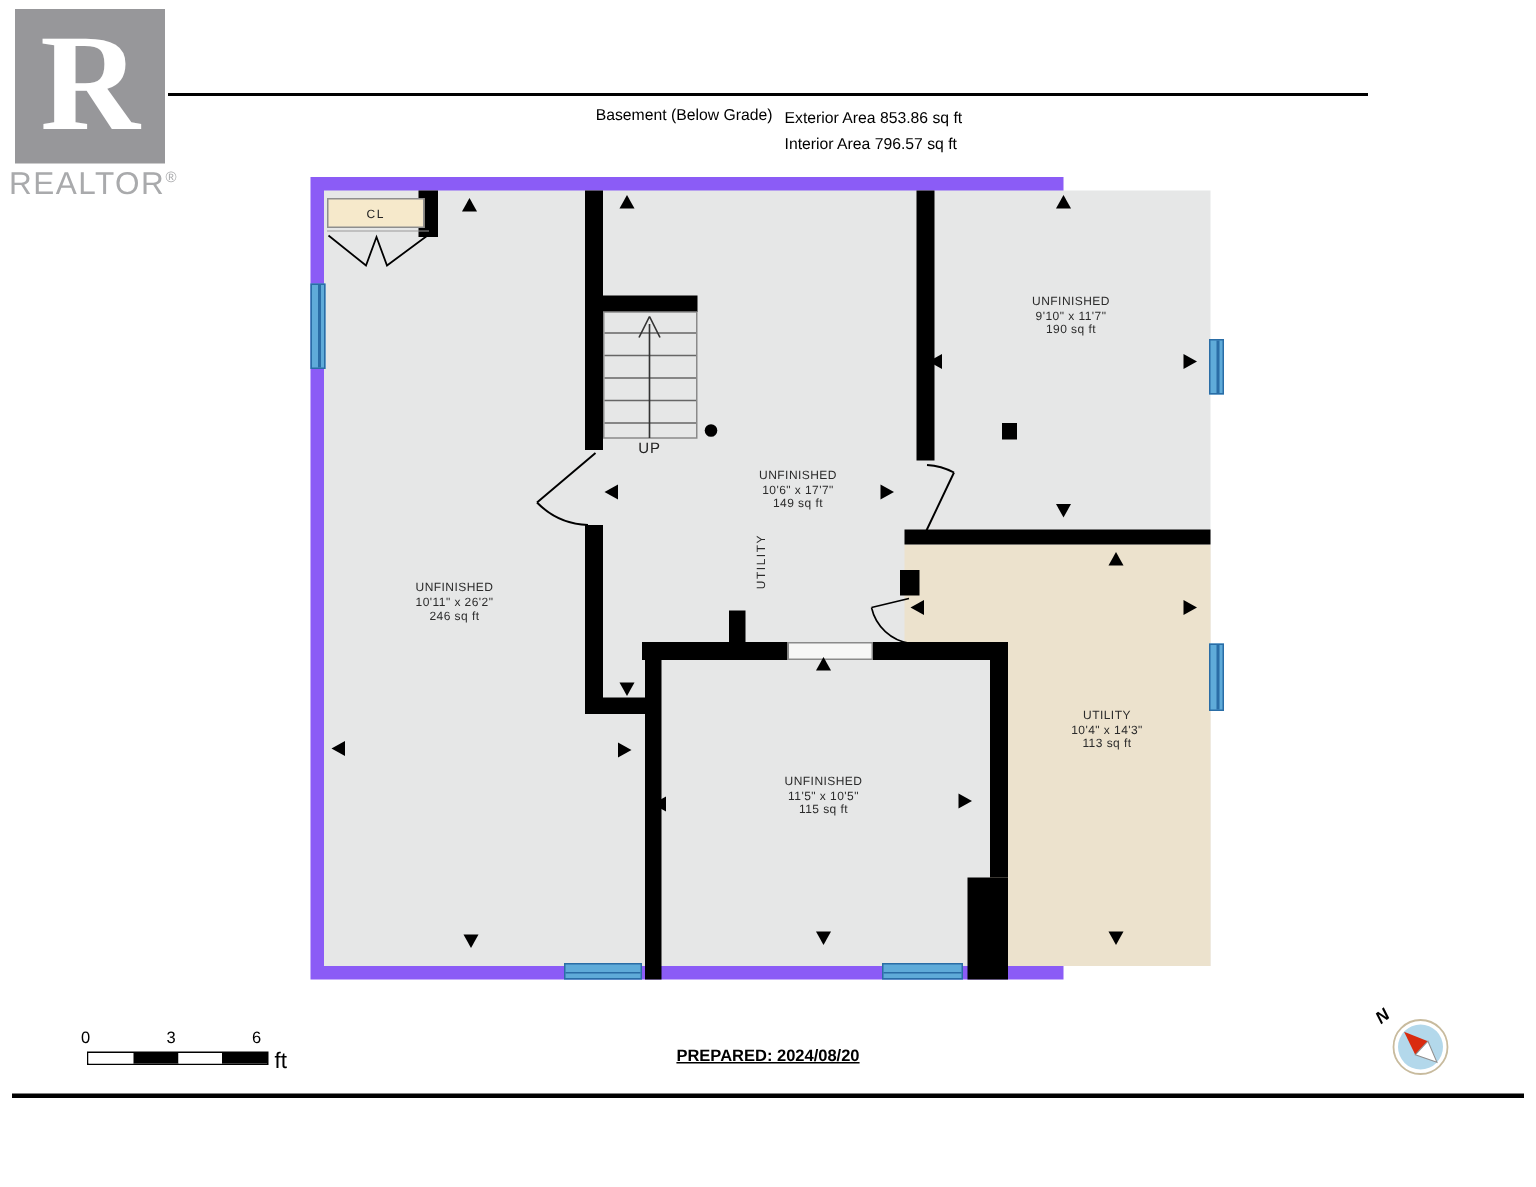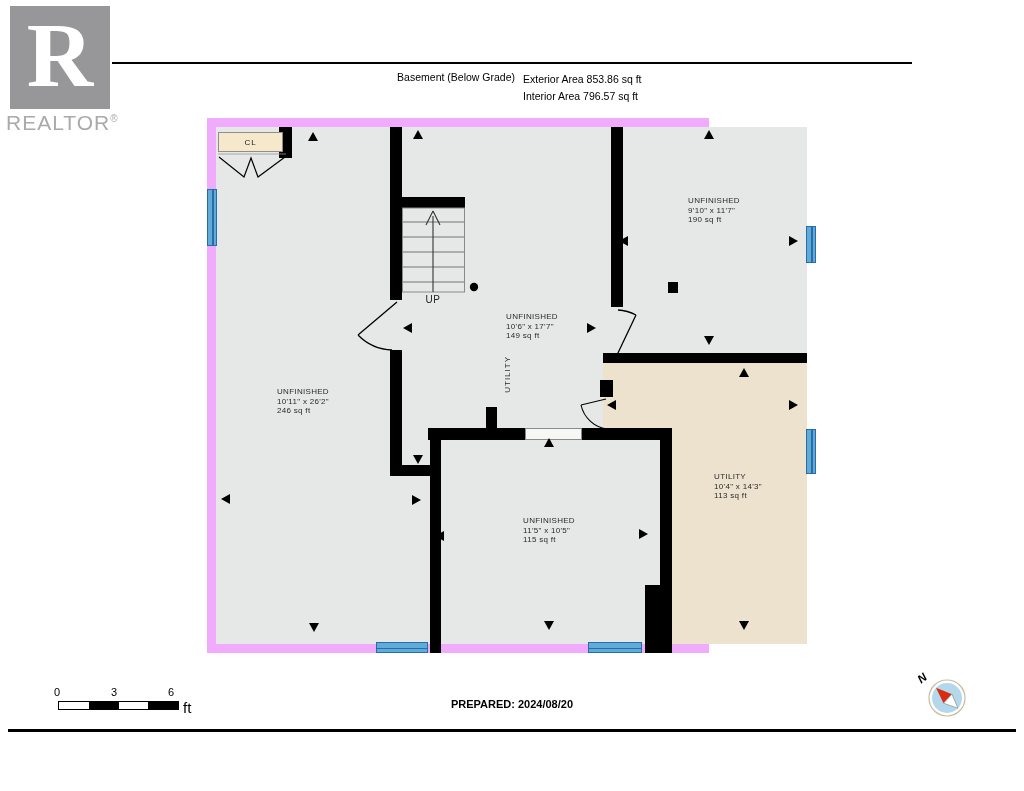--- a/index.html
+++ b/index.html
@@ -12,54 +12,54 @@
           font-family:"Liberation Serif",serif;font-weight:bold;font-size:92px;color:#ffffff;line-height:1;}
   .logo-word{position:absolute;left:6px;top:111px;font-size:21px;color:#a9aaac;letter-spacing:1px;}
   .logo-word sup{font-size:10px;}
   .page-title{position:absolute;left:0;right:0;top:33px;margin:0;text-align:center;
               font-size:19px;font-weight:bold;letter-spacing:.2px;}
   .title-rule{position:absolute;left:112px;top:62px;width:800px;height:2px;background:#000;}
   .floor-label{position:absolute;right:509px;top:71px;font-size:10.5px;font-weight:normal;}
   .areas{position:absolute;left:523px;top:71px;font-size:10.5px;line-height:16.5px;}
 
   
-  .plan{position:absolute;left:207px;top:118px;width:502px;height:535px;background:#f0abfc;}
+  .plan{position:absolute;left:207px;top:118px;width:502px;height:535px;background:#8b5cf6;}
   .fill{position:absolute;}
   .room-gray{background:#e6e7e7;}
   .beige{background:#ece2cd;}
   .wall{position:absolute;background:#000;}
   .opening{position:absolute;background:#f7f7f6;border:1px solid #8a8a8a;box-sizing:border-box;}
   .win{position:absolute;background:#5fabd9;border:1px solid #2a6da6;box-sizing:border-box;}
   .win-v::after{content:"";position:absolute;left:50%;top:0;bottom:0;width:1.5px;background:#2a6da6;}
   .win-h::after{content:"";position:absolute;top:50%;left:0;right:0;height:1.5px;background:#2a6da6;}
   .closet{position:absolute;left:11px;top:14px;width:65px;height:20px;background:#f6e9cb;
           border:1px solid #8e8e8e;box-sizing:border-box;display:flex;align-items:center;justify-content:center;
           font-size:8px;letter-spacing:1px;color:#222;}
   .plan svg{position:absolute;left:0;top:0;}
 
-  .room-label{position:absolute;transform:translateX(-50%);text-align:left;white-space:nowrap;
+  .room-label{position:absolute;transform:translateX(-50%);text-align:center;white-space:nowrap;
               font-size:8px;line-height:9.5px;color:#2b2b2b;letter-spacing:.3px;}
   .v-label{position:absolute;font-size:8px;color:#2b2b2b;letter-spacing:1px;
            writing-mode:vertical-rl;transform:rotate(180deg);}
   .up-label{position:absolute;transform:translateX(-50%);font-size:10px;color:#222;letter-spacing:.5px;}
 
   .arr{position:absolute;width:0;height:0;border:solid transparent;}
   .arr.up{border-width:0 5px 9px 5px;border-bottom-color:#000;}
   .arr.down{border-width:9px 5px 0 5px;border-top-color:#000;}
   .arr.left{border-width:5px 9px 5px 0;border-right-color:#000;}
   .arr.right{border-width:5px 0 5px 9px;border-left-color:#000;}
 
   
   .tick{position:absolute;font-size:11px;}
   .scalebar{position:absolute;left:58px;top:701px;width:119px;height:7px;border:1px solid #000;
             box-sizing:content-box;display:flex;}
   .scalebar span{height:100%;flex:1;}
   .seg-w{background:#fff;} .seg-b{background:#000;}
   .ft{position:absolute;left:183px;top:699px;font-size:15px;}
-  .prepared{position:absolute;left:0;right:0;top:698px;text-align:center;font-size:11px;font-weight:bold;}
+  .prepared{position:absolute;left:0;right:0;top:698px;text-align:center;font-size:11px;font-weight:bold;text-decoration:underline;}
   .north{position:absolute;left:918px;top:672px;font-size:11.5px;font-style:italic;font-weight:bold;
          transform:rotate(-38deg);}
   .footer-rule{position:absolute;left:8px;top:729px;width:1008px;height:3px;background:#000;}
   .disclaimer{position:absolute;left:38px;top:735px;right:20px;font-size:10px;color:#111;}
 </style>
 </head>
 <body>
 
 <div class="page">
 

